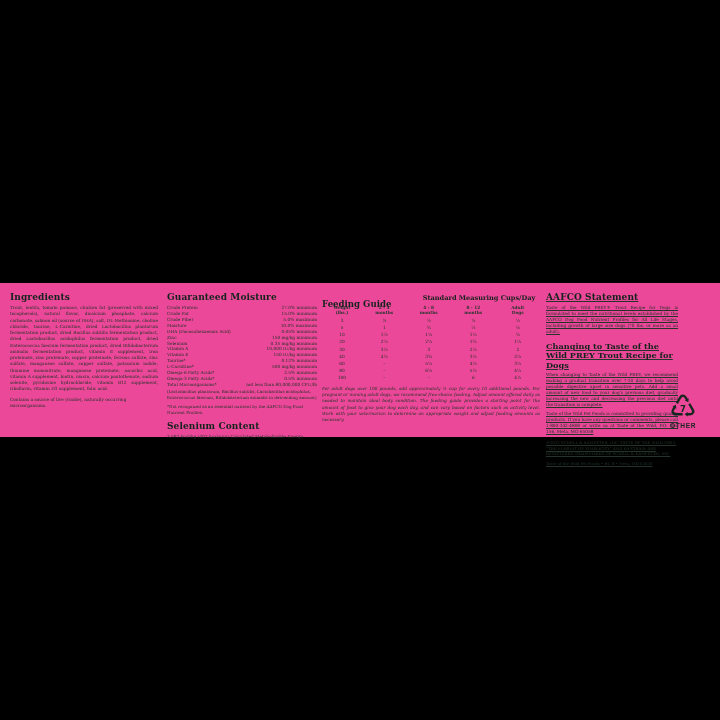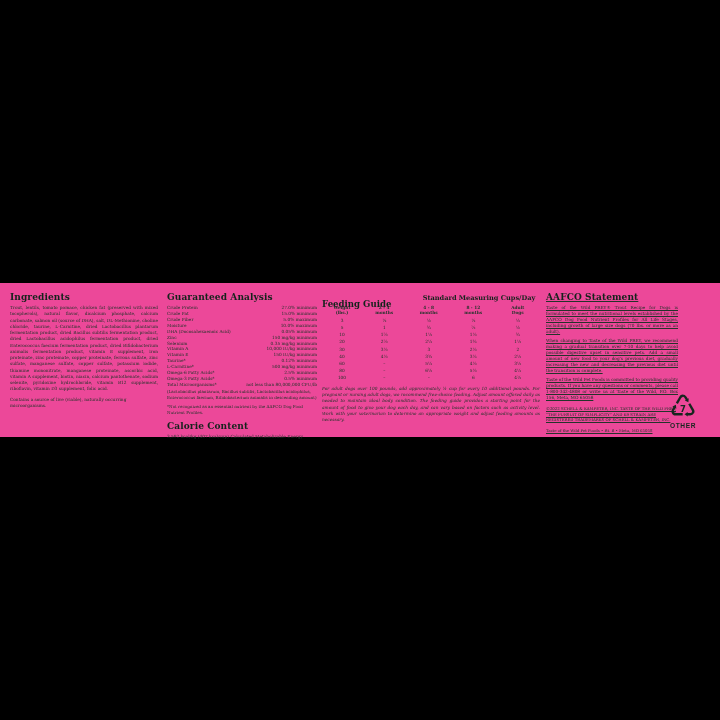--- a/index.html
+++ b/index.html
@@ -48,21 +48,21 @@
 
 <div class="label-band">
 
   <div class="col col-ingredients">
     <div class="heading">Ingredients</div>
     <p class="body-text">Trout, lentils, tomato pomace, chicken fat (preserved with mixed tocopherols), natural flavor, dicalcium phosphate, calcium carbonate, salmon oil (source of DHA), salt, DL-Methionine, choline chloride, taurine, L-Carnitine, dried Lactobacillus plantarum fermentation product, dried Bacillus subtilis fermentation product, dried Lactobacillus acidophilus fermentation product, dried Enterococcus faecium fermentation product, dried Bifidobacterium animalis fermentation product, vitamin E supplement, iron proteinate, zinc proteinate, copper proteinate, ferrous sulfate, zinc sulfate, manganese sulfate, copper sulfate, potassium iodide, thiamine mononitrate, manganese proteinate, ascorbic acid, vitamin A supplement, biotin, niacin, calcium pantothenate, sodium selenite, pyridoxine hydrochloride, vitamin B12 supplement, riboflavin, vitamin D3 supplement, folic acid.</p>
     <p class="note-text">Contains a source of live (viable), naturally occurring microorganisms.</p>
   </div>
 
   <div class="col col-ga">
-    <div class="heading">Guaranteed Analysis</div>
+    <div class="heading">Guaranteed Moisture</div>
     <div>
         <div class="ga-row">
           <span>Crude Protein</span>
           <span>27.0% minimum</span>
         </div>
         <div class="ga-row">
           <span>Crude Fat</span>
           <span>15.0% minimum</span>
         </div>
         <div class="ga-row">
@@ -109,21 +109,21 @@
           <span>Omega-3 Fatty Acids*</span>
           <span>0.5% minimum</span>
         </div>
         <div class="ga-row">
           <span>Total Microorganisms*</span>
           <span>not less than 80,000,000 CFU/lb</span>
         </div>
       </div>
     <p class="ga-foot">(Lactobacillus plantarum, Bacillus subtilis, Lactobacillus acidophilus, Enterococcus faecium, Bifidobacterium animalis in descending amount)</p>
     <p class="ga-foot">*Not recognized as an essential nutrient by the AAFCO Dog Food Nutrient Profiles.</p>
-    <div class="heading" style="margin-top:5px;">Calorie Content</div>
+    <div class="heading" style="margin-top:5px;">Selenium Content</div>
     <p class="body-text">3,592 kcal/kg (407 kcal/cup) Calculated Metabolizable Energy</p>
   </div>
 
   <div class="col col-feeding">
     <div class="fg-headline">
       <div class="fg-title">Feeding Guide</div>
       <div class="fg-subtitle">Standard Measuring Cups/Day</div>
     </div>
     <div class="fg-table">
       <div class="fg-header-row">
@@ -203,20 +203,21 @@
             <div class="fg-cell">4⅔</div>
           </div>
         </div>
     </div>
     <p class="fg-note">For adult dogs over 100 pounds, add approximately ½ cup for every 10 additional pounds. For pregnant or nursing adult dogs, we recommend free-choice feeding. Adjust amount offered daily as needed to maintain ideal body condition. The feeding guide provides a starting point for the amount of food to give your dog each day, and can vary based on factors such as activity level. Work with your veterinarian to determine an appropriate weight and adjust feeding amounts as necessary.</p>
   </div>
 
   <div class="col col-aafco">
     <div class="heading">AAFCO Statement</div>
     <p class="aafco-p">Taste of the Wild PREY® Trout Recipe for Dogs is formulated to meet the nutritional levels established by the AAFCO Dog Food Nutrient Profiles for All Life Stages, including growth of large size dogs (70 lbs. or more as an adult).</p>
+    <div class="heading-sm">Changing to Taste of the Wild PREY Trout Recipe for Dogs</div>
     <p class="aafco-p">When changing to Taste of the Wild PREY, we recommend making a gradual transition over 7-10 days to help avoid possible digestive upset in sensitive pets. Add a small amount of new food to your dog's previous diet, gradually increasing the new and decreasing the previous diet until the transition is complete.</p>
     <p class="aafco-p">Taste of the Wild Pet Foods is committed to providing quality products. If you have any questions or comments, please call 1-800-342-4808 or write us at Taste of the Wild, P.O. Box 156, Meta, MO 65058</p>
     <p class="legal">©2022 SCHELL &amp; KAMPETER, INC. TASTE OF THE WILD PREY, “THE PURSUIT OF SIMPLICITY” AND K9 STRAIN ARE REGISTERED TRADEMARKS OF SCHELL &amp; KAMPETER, INC.</p>
     <p class="address">Taste of the Wild Pet Foods • Rt. B • Meta, MO 65058</p>
   </div>
 
   <div class="recycle">
     <span class="recycle-glyph">♺</span>
     <span class="recycle-num">7</span>
     <span class="recycle-label">OTHER</span>

